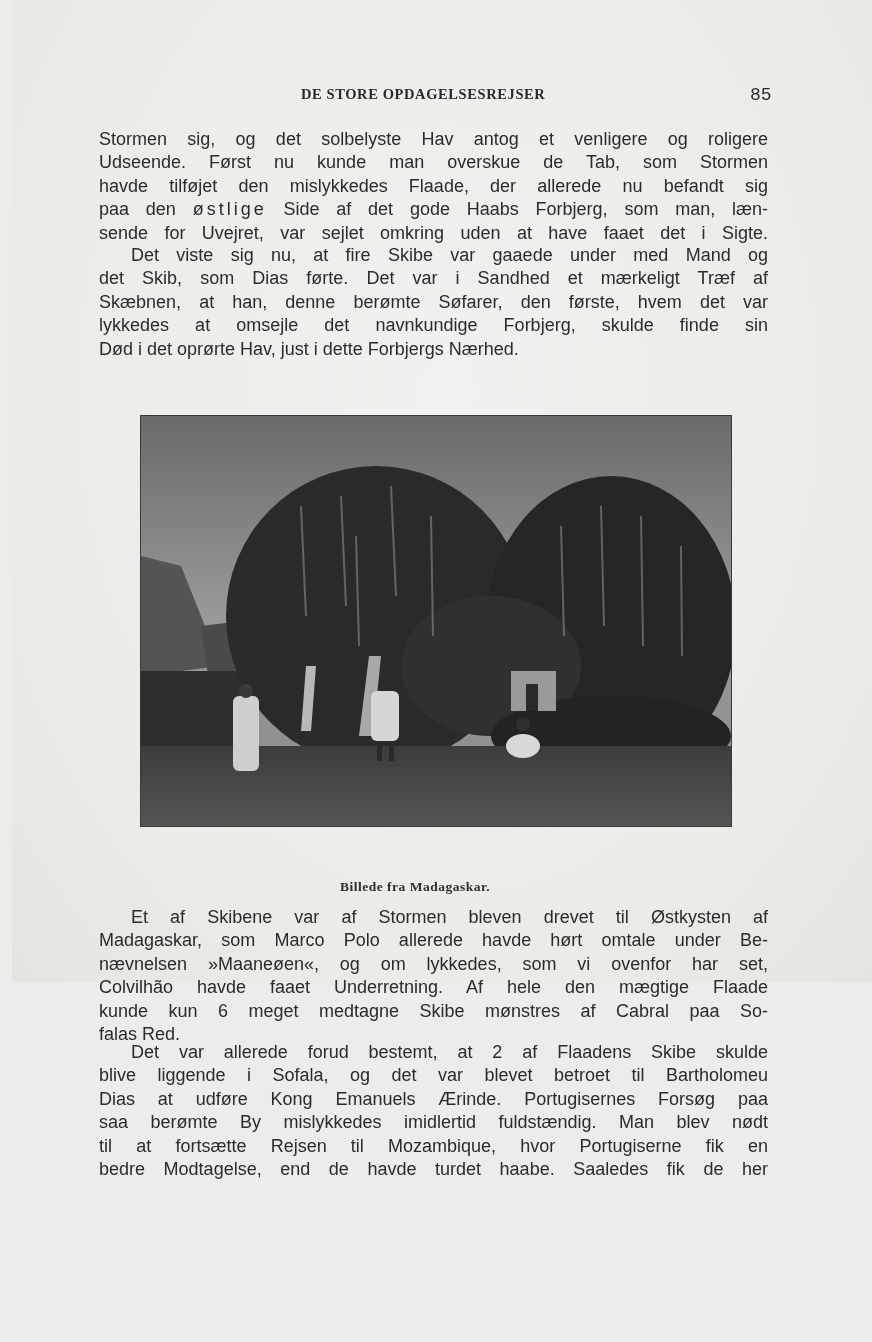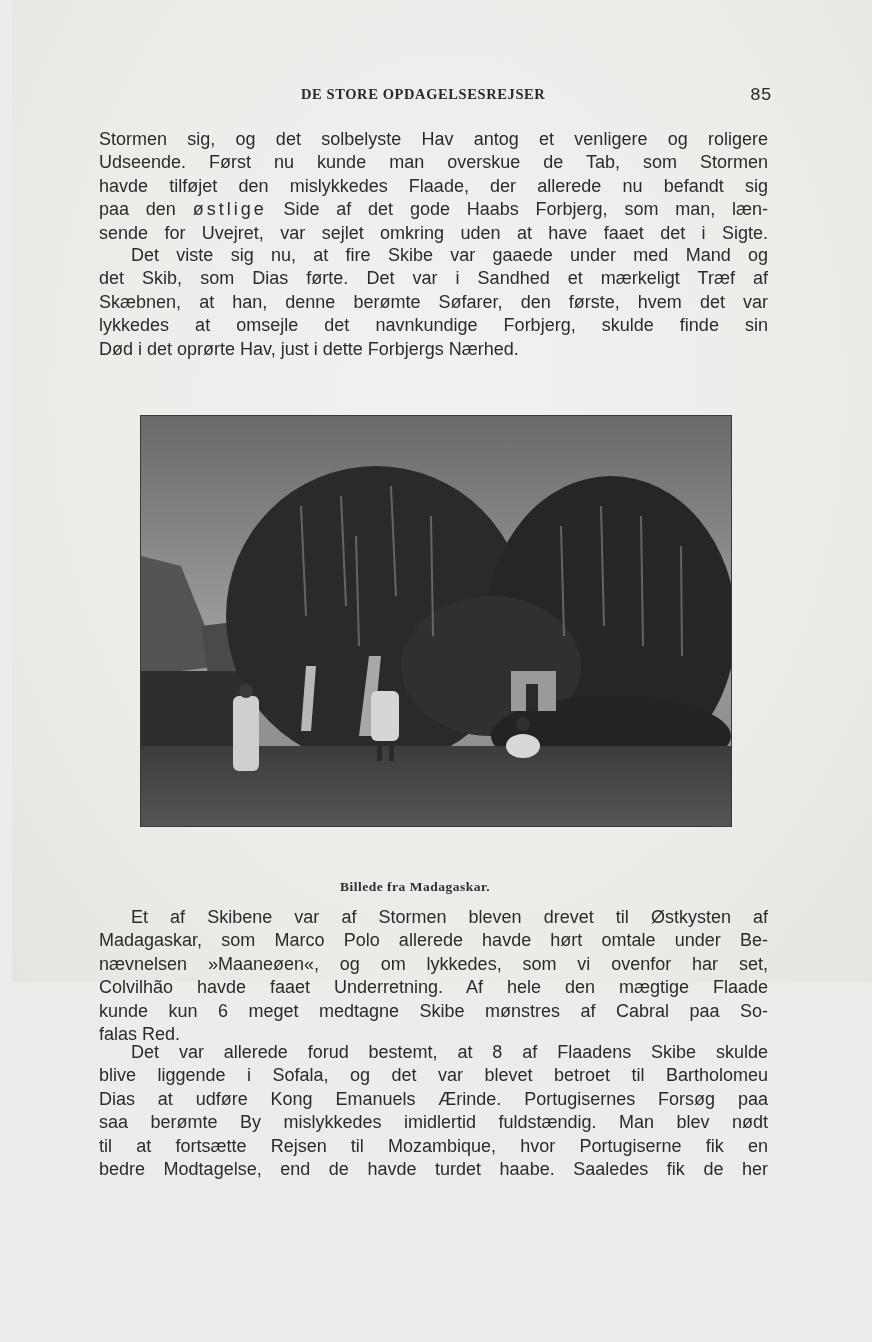--- a/index.html
+++ b/index.html
@@ -173,21 +173,21 @@
   <div class="text-block" id="block-3">
     <span class="line indent">Et af Skibene var af Stormen bleven drevet til Østkysten af</span>
     <span class="line">Madagaskar, som Marco Polo allerede havde hørt omtale under Be-</span>
     <span class="line">nævnelsen »Maaneøen«, og om lykkedes, som vi ovenfor har set,</span>
     <span class="line">Colvilhão havde faaet Underretning. Af hele den mægtige Flaade</span>
     <span class="line">kunde kun 6 meget medtagne Skibe mønstres af Cabral paa So-</span>
     <span class="line final">falas Red.</span>
   </div>
 
   <div class="text-block" id="block-4">
-    <span class="line indent">Det var allerede forud bestemt, at 8 af Flaadens Skibe skulde</span>
+    <span class="line indent">Det var allerede forud bestemt, at 2 af Flaadens Skibe skulde</span>
     <span class="line">blive liggende i Sofala, og det var blevet betroet til Bartholomeu</span>
     <span class="line">Dias at udføre Kong Emanuels Ærinde. Portugisernes Forsøg paa</span>
     <span class="line">saa berømte By mislykkedes imidlertid fuldstændig. Man blev nødt</span>
     <span class="line">til at fortsætte Rejsen til Mozambique, hvor Portugiserne fik en</span>
     <span class="line">bedre Modtagelse, end de havde turdet haabe. Saaledes fik de her</span>
   </div>
 
 </div>
 
 </body></html>

